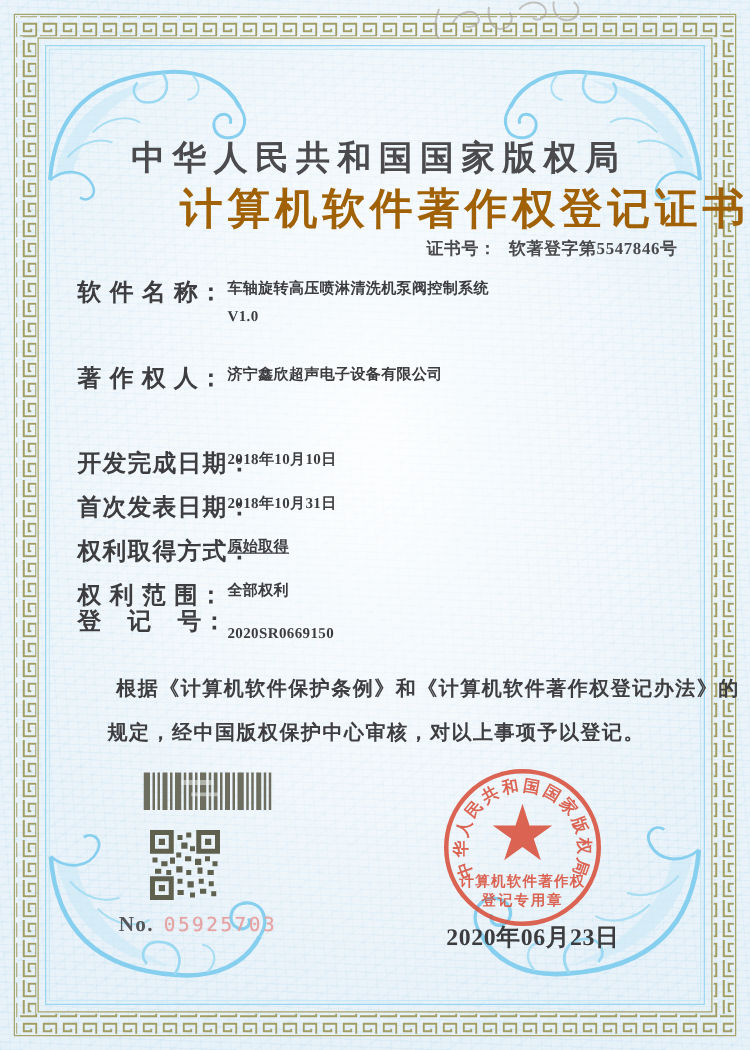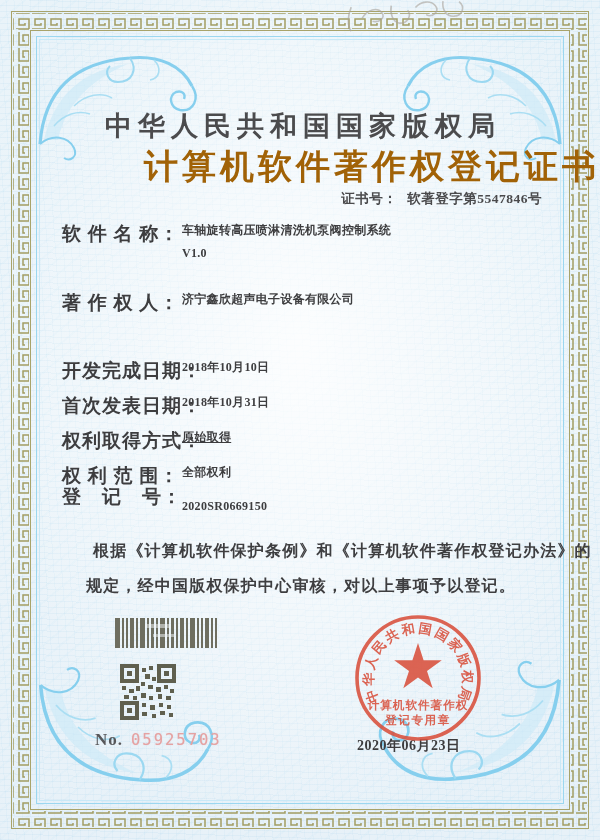--- a/index.html
+++ b/index.html
@@ -34,21 +34,21 @@
   }
   .stmt{
     font-size:16px;font-weight:700;color:#3e3e40;letter-spacing:1.2px;white-space:pre;
   }
   .serial{top:730px;left:95px;font-size:17px;color:#57575a;font-weight:700;letter-spacing:1px;}
   .serial .num{
     font-family:"DejaVu Sans Mono","Liberation Mono",monospace;
     color:#e5a2a2;font-size:15.5px;letter-spacing:2px;margin-left:8px;font-weight:400;
     text-shadow:0 0 1px rgba(229,162,162,.5);
   }
-  .issue-date{top:737px;left:357px;font-size:14px;font-weight:700;color:#3c3c3e;letter-spacing:.5px;}
+  .issue-date{top:737px;left:357px;font-size:19px;font-weight:700;color:#3c3c3e;letter-spacing:.5px;}
   svg text{font-family:"Liberation Serif","DejaVu Serif",serif;}
 </style>
 </head>
 <body>
 
 <svg class="abs" style="top:0;left:0;" width="600" height="840" viewBox="0 0 600 840">
   <defs>
     <pattern id="meanderH" width="16" height="16" patternUnits="userSpaceOnUse">
       <path d="M0 13 H13 V3 H3 V9 H9 V7" fill="none" stroke="#a29d62" stroke-width="1.5"></path>
     </pattern>

